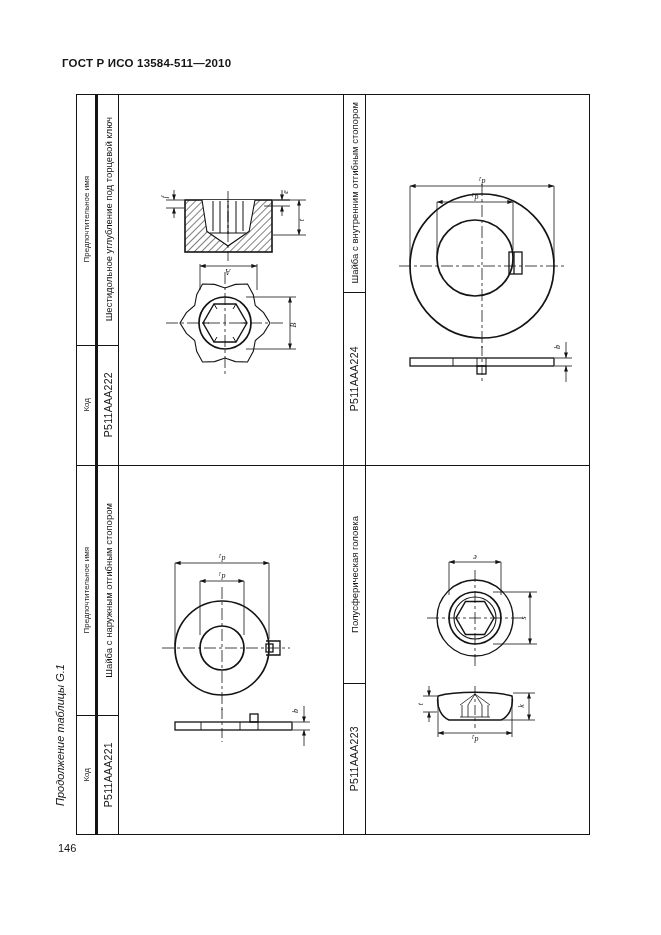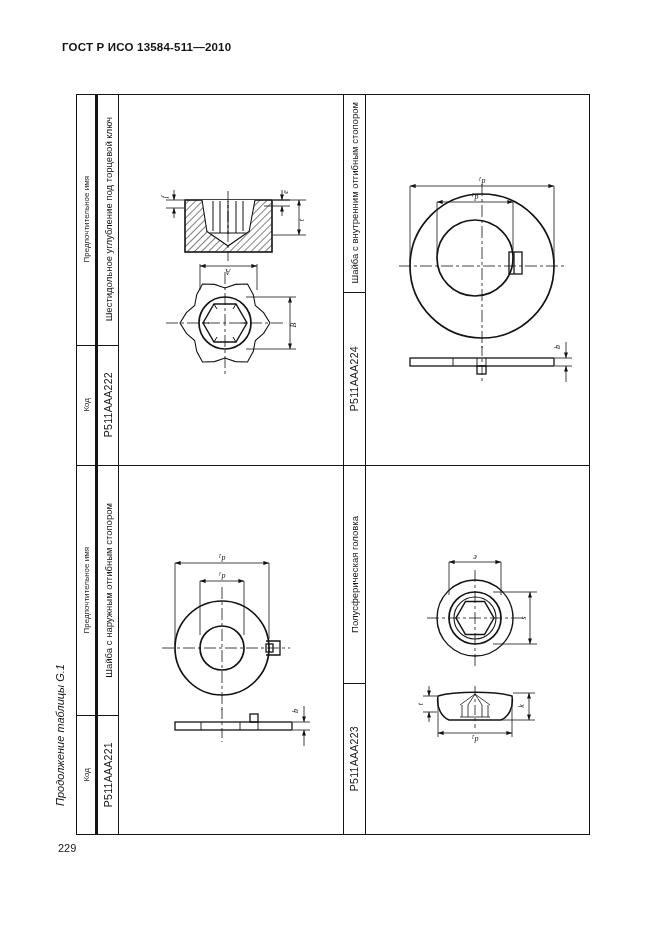--- a/index.html
+++ b/index.html
@@ -13,25 +13,25 @@
   .code-val{font-size:10.5px;color:#151515;letter-spacing:.3px;}
   .doc-header{font-size:11.5px;font-weight:bold;letter-spacing:.2px;}
   .caption{font-style:italic;font-size:11px;}
   .pagenum{font-size:11px;}
   svg text{font-family:"Liberation Serif","DejaVu Serif",serif;font-style:italic;font-size:8px;fill:#141414;}
   svg{position:absolute;}
 </style>
 </head>
 <body>
 
-<div class="abs doc-header" style="left:62px;top:41px;text-align:center;">ГОСТ Р ИСО 13584-511—2010</div>
+<div class="abs doc-header" style="left:62px;top:57px;text-align:center;">ГОСТ Р ИСО 13584-511—2010</div>
 <div class="cell" style="left:48px;top:636px;width:24px;height:198px;">
   <span class="vt caption">Продолжение таблицы G.1</span>
 </div>
-<div class="abs pagenum" style="left:58px;top:842px;">229</div>
+<div class="abs pagenum" style="left:58px;top:842px;">146</div>
 
 <div class="abs" style="left:76px;top:94px;width:514px;height:741px;border:1.5px solid #141414;box-sizing:border-box;"></div>
 
 <div class="line" style="left:95px;top:94px;width:2.5px;height:741px;"></div>
 <div class="line" style="left:118px;top:94px;width:1px;height:741px;"></div>
 <div class="line" style="left:343px;top:94px;width:1px;height:741px;"></div>
 <div class="line" style="left:365px;top:94px;width:1px;height:741px;"></div>
 
 <div class="line" style="left:76px;top:465px;width:514px;height:1px;"></div>
 <div class="line" style="left:76px;top:345px;width:42px;height:1px;"></div>

